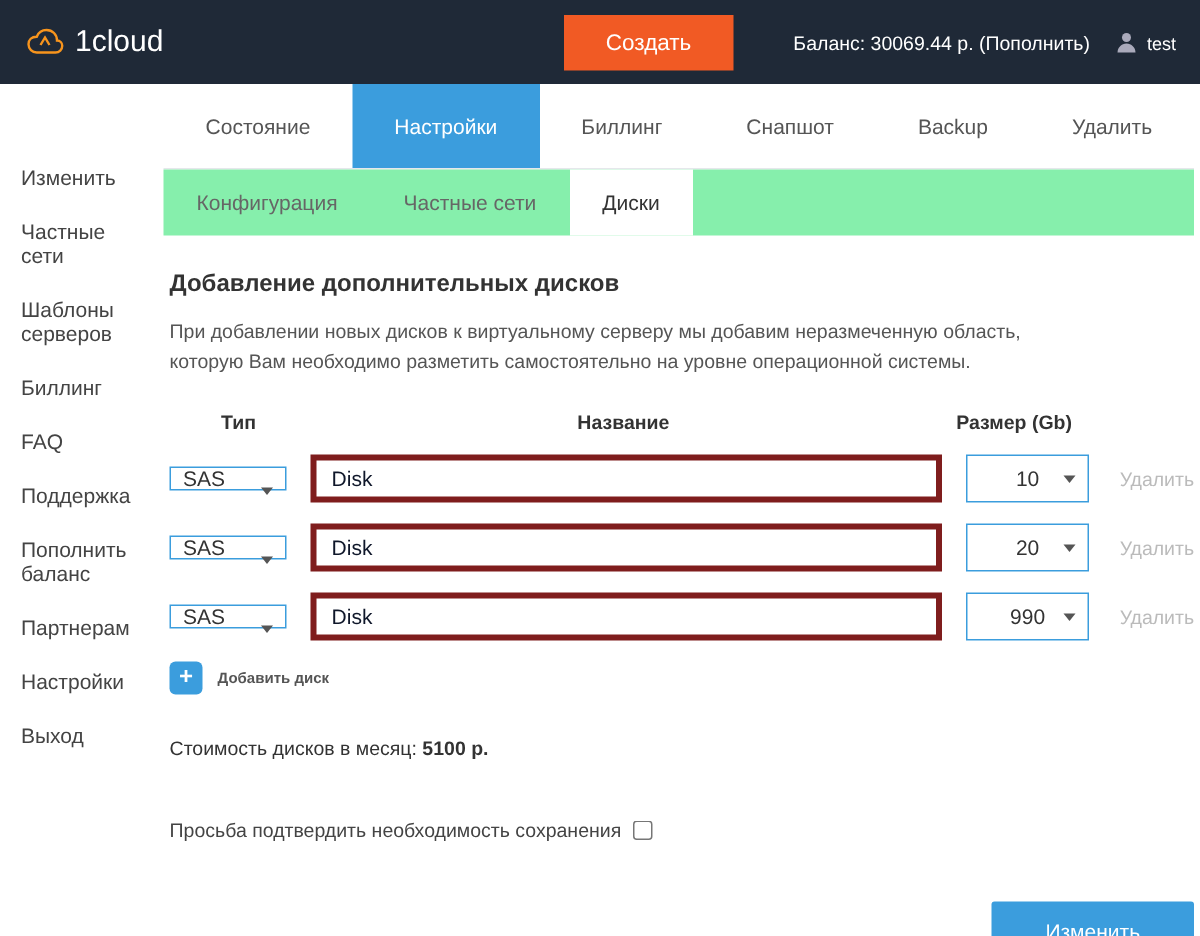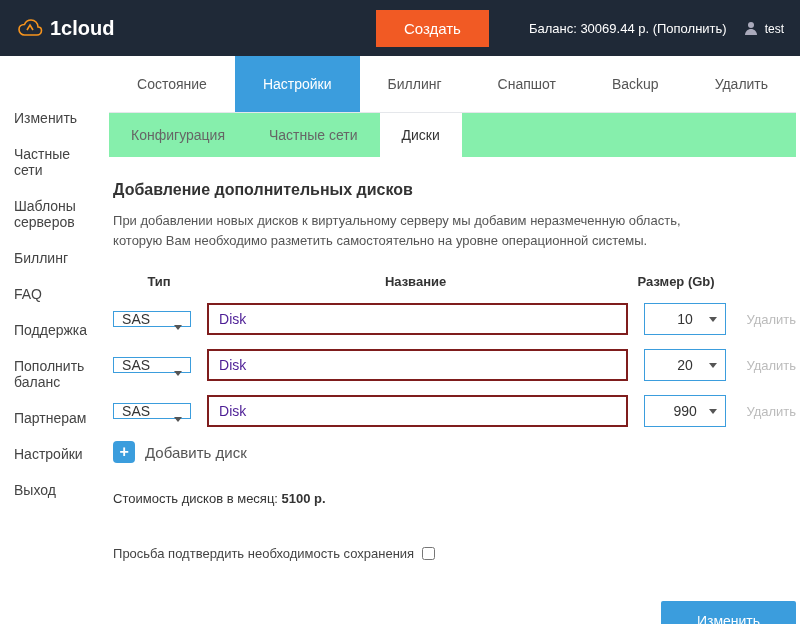--- a/index.html
+++ b/index.html
@@ -1,18 +1,18 @@
 <!DOCTYPE html>
 <html><head>
 <meta charset="utf-8">
 <style>
 * { box-sizing: border-box; margin: 0; padding: 0; }
 body { font-family: Arial, sans-serif; font-size: 14px; color: #333; background: #fff; width: 800px; }
 .header { background: #1f2937; height: 56px; display: flex; align-items: center; padding: 0 16px; color: #fff; }
-.logo { display: flex; align-items: center; font-size: 20px; font-weight: 700; }
+.logo { display: flex; align-items: center; font-size: 20px; font-weight: 400; }
 .logo svg { margin-right: 6px; }
 .spacer { flex: 1; }
 .create-btn { background: #f15a24; color: #fff; border: none; padding: 10px 28px; font-size: 15px; font-weight: 500; cursor: pointer; margin-right: 40px; }
 .balance { font-size: 13px; margin-right: 16px; }
 .user { display: flex; align-items: flex-end; font-size: 12px; }
 .user svg { margin-right: 6px; }
 .body { display: flex; }
 .sidebar { width: 160px; padding-top: 44px; }
 .sidebar-item { padding: 10px 14px; font-size: 14px; color: #444; cursor: pointer; }
 .content { flex: 1; padding: 0 8px 24px 8px; }
@@ -27,27 +27,27 @@
 .section-desc { font-size: 13px; color: #555; line-height: 1.5; margin-bottom: 24px; max-width: 600px; }
 .disk-table { width: 100%; }
 .disk-head { display: flex; font-size: 13px; font-weight: 700; color: #333; margin-bottom: 14px; }
 .col-type { width: 92px; text-align: center; }
 .col-name { flex: 1; text-align: center; margin: 0 16px; }
 .col-size { width: 100px; text-align: center; }
 .col-del { width: 70px; }
 .disk-row { display: flex; align-items: center; margin-bottom: 14px; }
 .sel-type { width: 78px; height: 16px; border: 1px solid #3b9ddd; background: #fff; display: flex; align-items: center; padding: 0 8px; position: relative; cursor: pointer; color:#333; }
 .sel-type::after { content: ""; position: absolute; right: 8px; top: 13px; border-left: 4px solid transparent; border-right: 4px solid transparent; border-top: 5px solid #555; }
-.name-input { flex: 1; height: 32px; border: 2px solid #7f1d1d; padding: 0 10px; margin: 0 16px; font-size: 14px; color: #4c1d95; }
+.name-input { flex: 1; height: 32px; border: 4px solid #7f1d1d; padding: 0 10px; margin: 0 16px; font-size: 14px; color: #0f172a; }
 .sel-size { width: 82px; height: 32px; border: 1px solid #3b9ddd; background: #fff; display: flex; align-items: center; justify-content: center; position: relative; cursor: pointer; color:#333; }
 .sel-size::after { content: ""; position: absolute; right: 8px; top: 13px; border-left: 4px solid transparent; border-right: 4px solid transparent; border-top: 5px solid #555; }
 .del-link { width: 70px; text-align: right; color: #bbb; font-size: 13px; cursor: pointer; padding-left: 12px; }
 .add-row { display: flex; align-items: center; margin-top: 6px; margin-bottom: 28px; }
 .add-icon { width: 22px; height: 22px; background: #3b9ddd; border-radius: 4px; color: #fff; display: flex; align-items: center; justify-content: center; font-size: 16px; font-weight: 700; margin-right: 10px; cursor:pointer; }
-.add-text { font-size: 15px; color: #555; cursor: pointer; }
+.add-text { font-size: 10px; color: #555; cursor: pointer; font-weight: bold; }
 .cost-line { font-size: 13px; color: #333; margin-bottom: 40px; }
 .cost-line b { font-weight: 700; }
 .confirm-row { display: flex; align-items: center; font-size: 13px; color: #444; margin-bottom: 40px; }
 .confirm-row input { margin-left: 8px; }
 .submit-row { display: flex; justify-content: flex-end; }
 .submit-btn { background: #3b9ddd; color: #fff; border: none; padding: 12px 36px; font-size: 14px; cursor: pointer; border-radius:2px; }
 </style>
 </head>
 <body>
 

